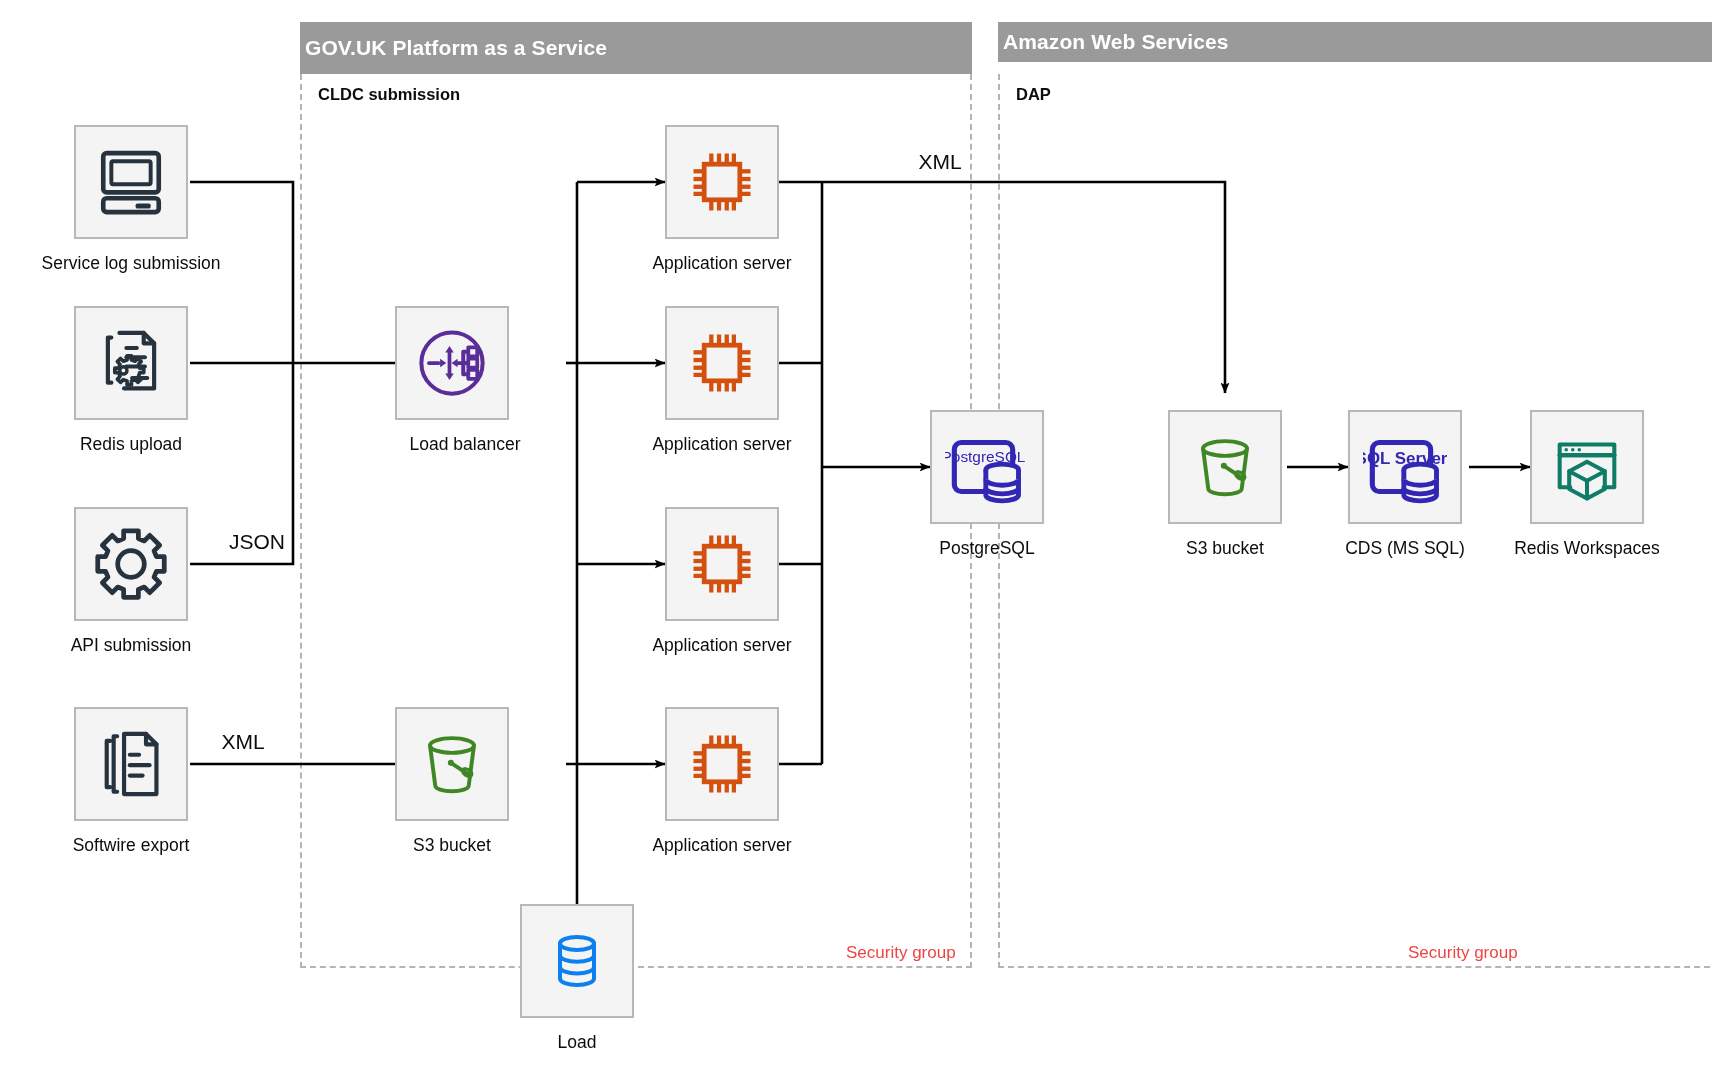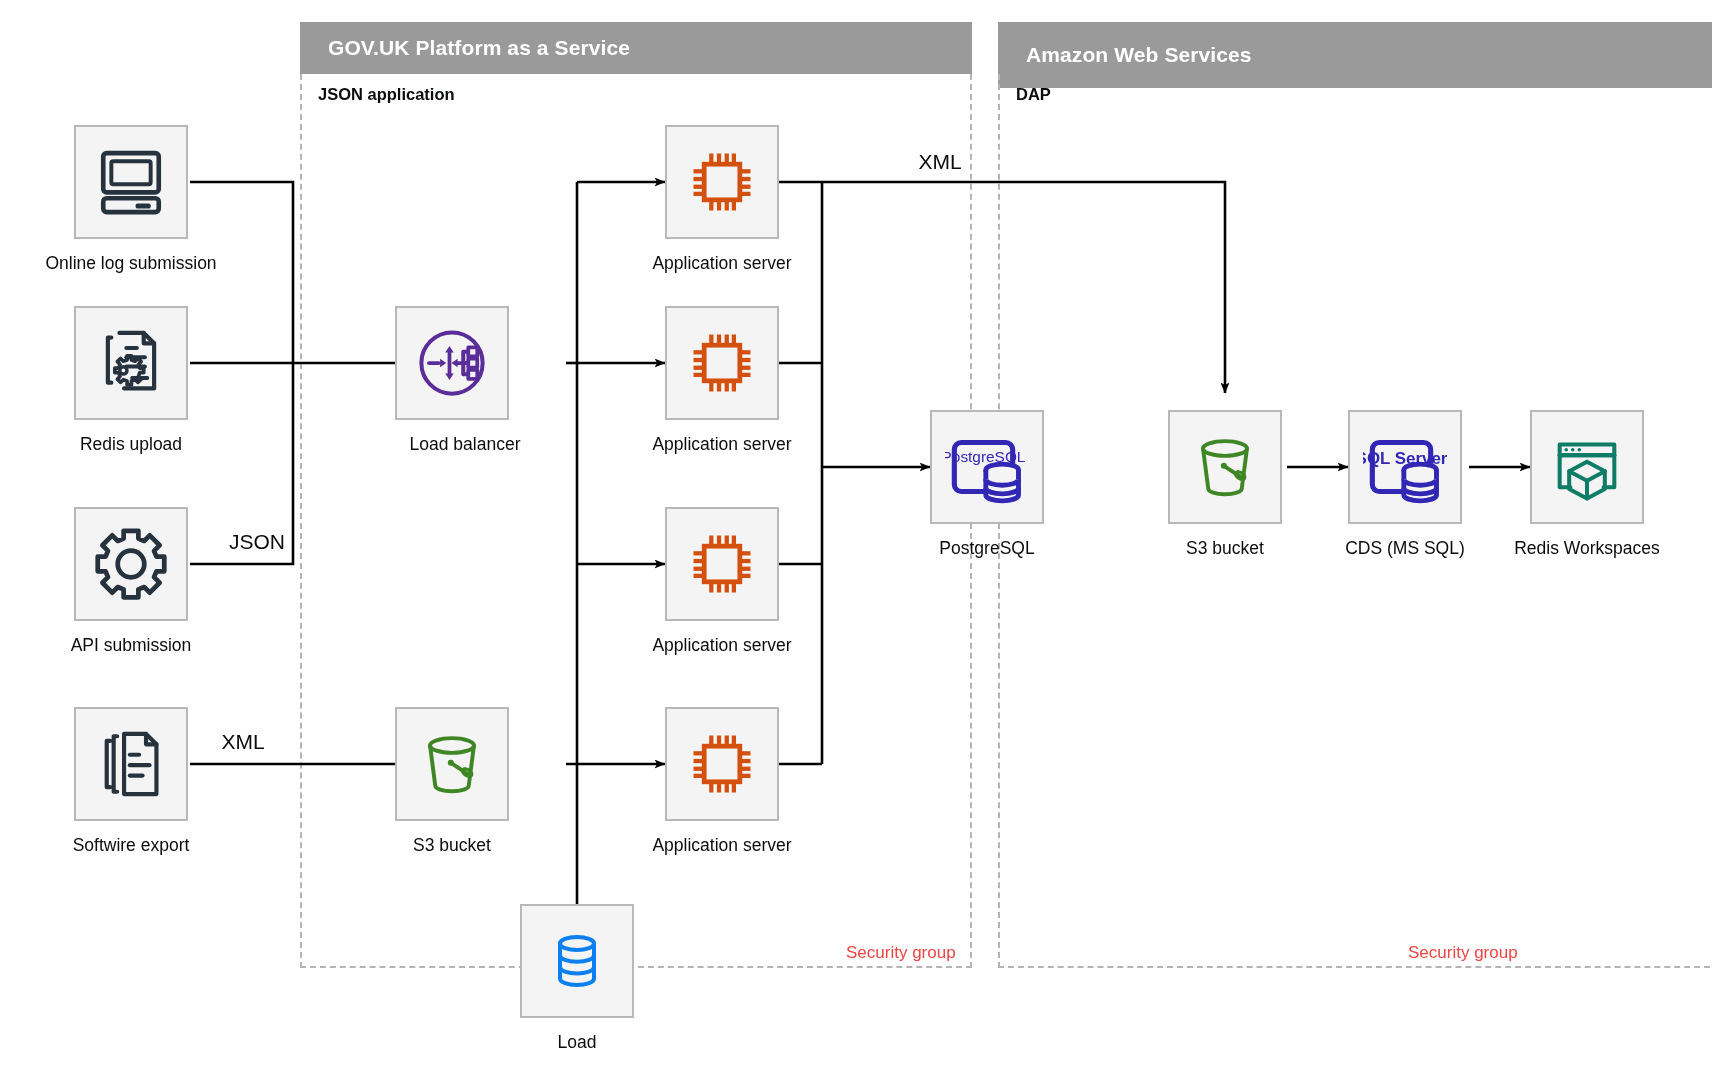--- a/index.html
+++ b/index.html
@@ -22,21 +22,21 @@
 
   
   .group-header {
     position: absolute;
     background: #9a9a9a;
     color: #ffffff;
     font-weight: bold;
     font-size: 21px;
     display: flex;
     align-items: center;
-    padding-left: 28px;
+    padding-left: 5px;
     box-sizing: border-box;
     letter-spacing: .1px;
   }
   .group-body {
     position: absolute;
     border: 2px dashed #b4b4b4;
     border-top: none;
     box-sizing: border-box;
     background: transparent;
   }
@@ -93,24 +93,24 @@
 </style>
 </head>
 <body>
 
 <div id="canvas">
 
   <div class="group-header" style="left:300px; top:22px; width:672px; height:52px;">
     <span>GOV.UK Platform as a Service</span>
   </div>
   <div class="group-body" style="left:300px; top:74px; width:672px; height:894px;"></div>
-  <div class="group-sublabel" style="left:318px; top:85px;">JSON application</div>
+  <div class="group-sublabel" style="left:318px; top:85px;">CLDC submission</div>
   <div class="security-group-label" style="left:846px; top:943px;">Security group</div>
 
-  <div class="group-header" style="left:998px; top:22px; width:714px; height:66px;">
+  <div class="group-header" style="left:998px; top:22px; width:714px; height:40px;">
     <span>Amazon Web Services</span>
   </div>
   <div class="group-body" style="left:998px; top:74px; width:722px; height:894px; border-right:none;"></div>
   <div class="group-sublabel" style="left:1016px; top:85px;">DAP</div>
   <div class="security-group-label" style="left:1408px; top:943px;">Security group</div>
 
   <svg class="edge-svg" viewBox="0 0 1712 1082" xmlns="http://www.w3.org/2000/svg">
     <defs>
       <marker id="arrow" markerWidth="11" markerHeight="9" refX="10.5" refY="4.5" orient="auto" markerUnits="userSpaceOnUse">
         <path d="M0,0 L11,4.5 L0,9 L2.6,4.5 Z" fill="#000000"></path>
@@ -158,21 +158,21 @@
   <div class="node" style="left:74px; top:125px;">
     <span>
       <svg width="74" height="74" viewBox="0 0 64 64" fill="none" stroke="#26333f" stroke-width="4" stroke-linejoin="round" stroke-linecap="round">
         <rect x="8" y="7" width="48" height="34" rx="3"></rect>
         <rect x="15" y="14" width="34" height="20" rx="1.5" stroke-width="3.4"></rect>
         <rect x="8" y="46" width="48" height="12" rx="3"></rect>
         <rect x="36" y="50.5" width="13" height="4.5" rx="1.6" fill="#26333f" stroke="none"></rect>
       </svg>
     </span>
   </div>
-  <div class="node-label" style="left:131px; top:253px;">Online log submission</div>
+  <div class="node-label" style="left:131px; top:253px;">Service log submission</div>
 
   <div class="node" style="left:74px; top:306px;">
     <span>
       <svg width="74" height="74" viewBox="0 0 64 64" fill="none" stroke="#26333f" stroke-width="3.6" stroke-linejoin="round" stroke-linecap="round">
         <path d="M15 10 L12 10 L12 49 L15 49"></path>
         <path d="M22 6 L43 6 L52 15 L52 54 L26 54"></path>
         <path d="M43 6 L43 15 L52 15"></path>
         <line x1="28" y1="19" x2="37" y2="19"></line>
         <line x1="28" y1="27" x2="44" y2="27"></line>
         <line x1="28" y1="35" x2="44" y2="35"></line>

